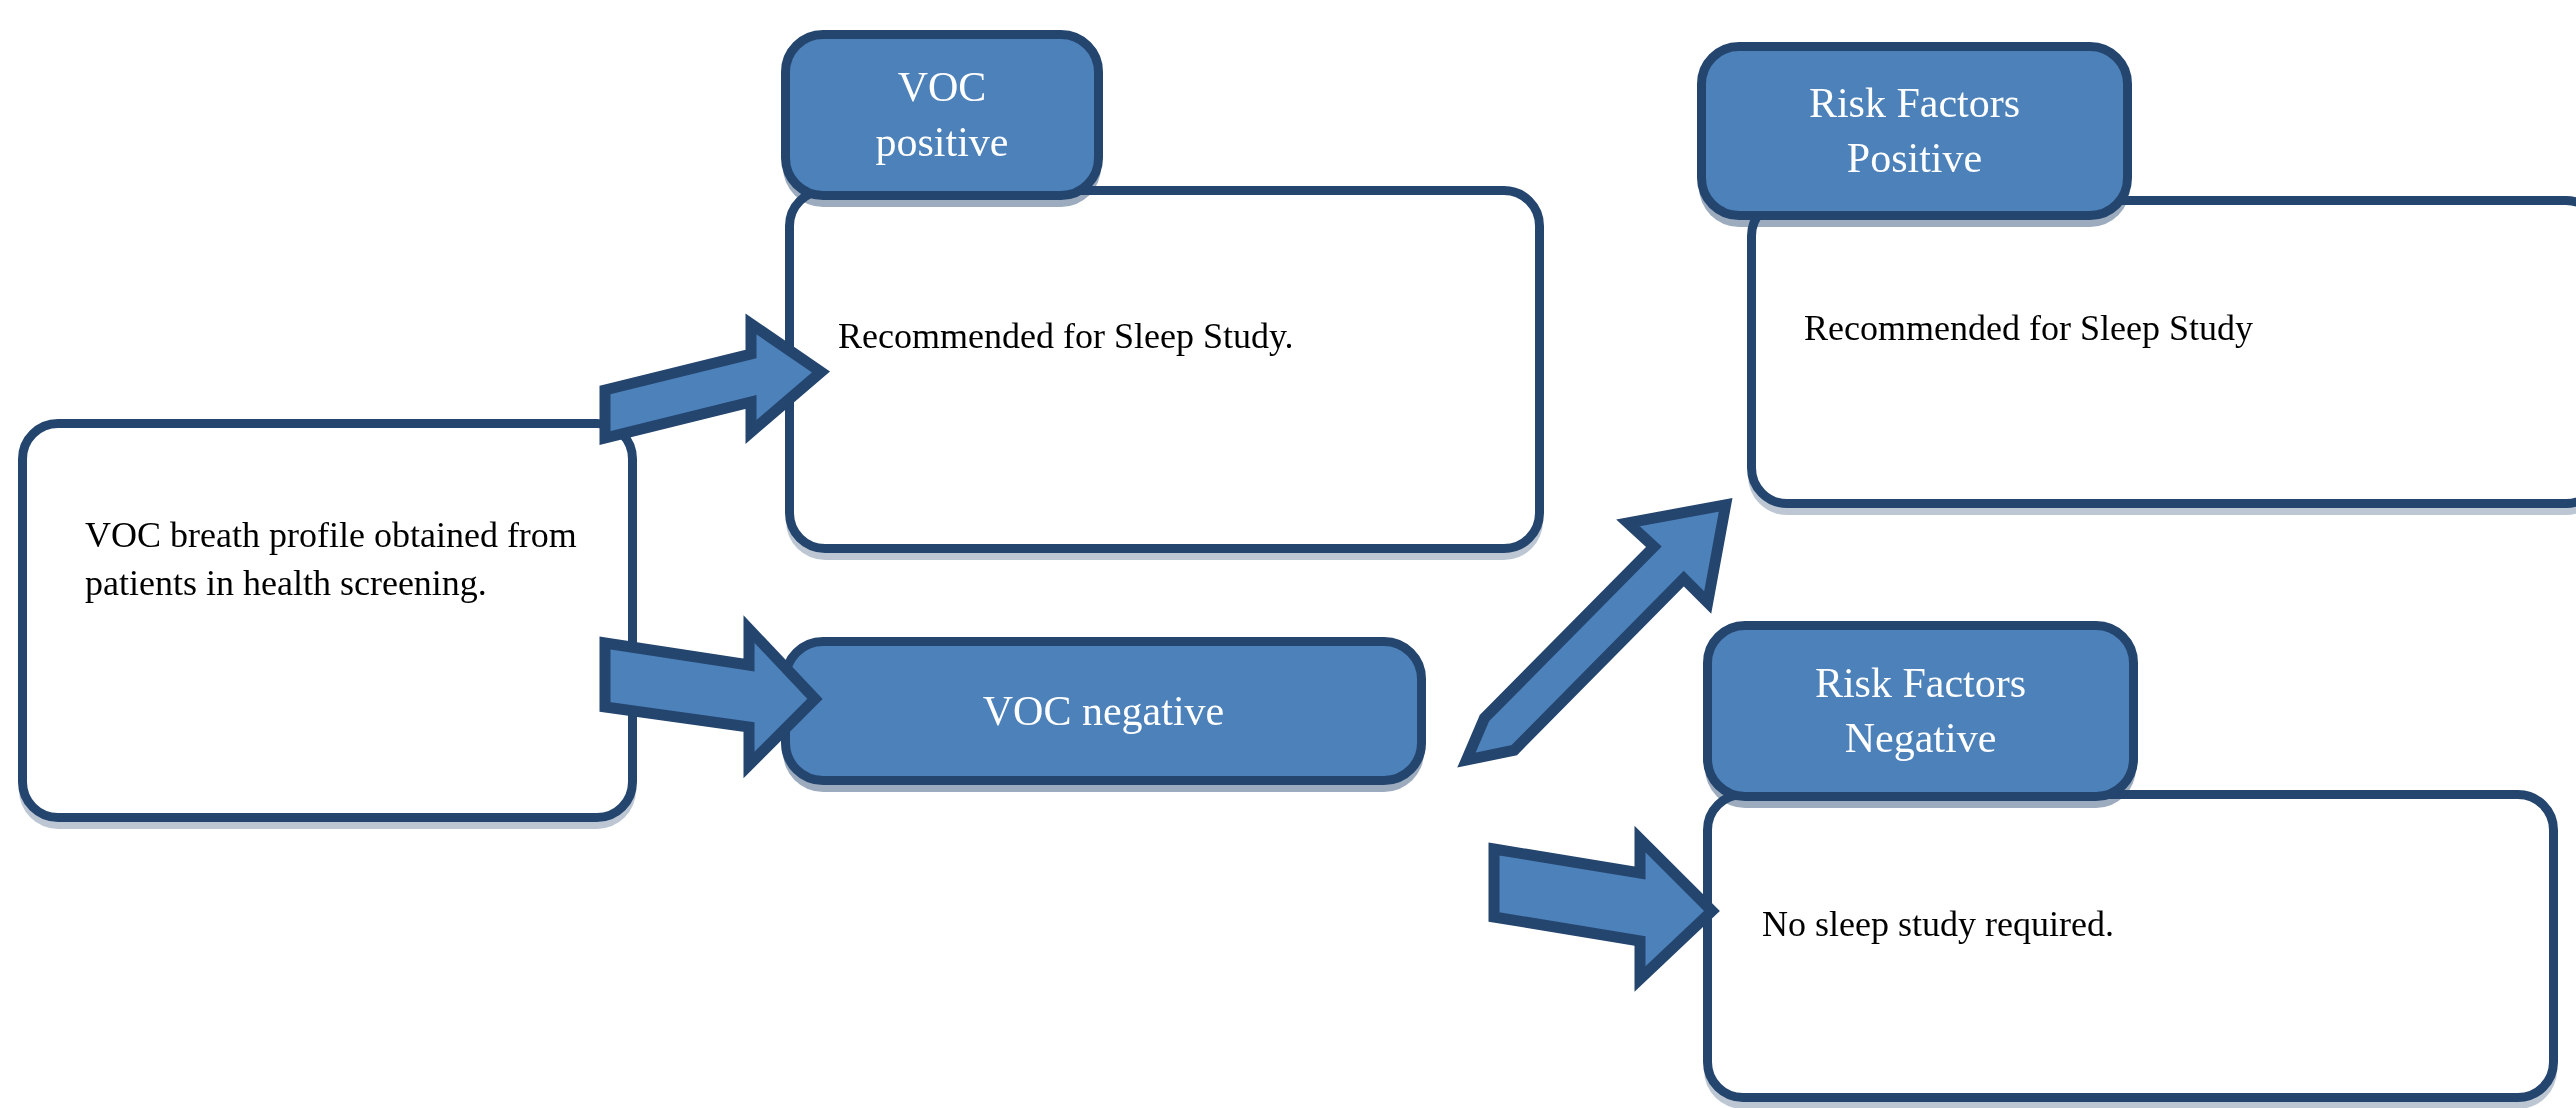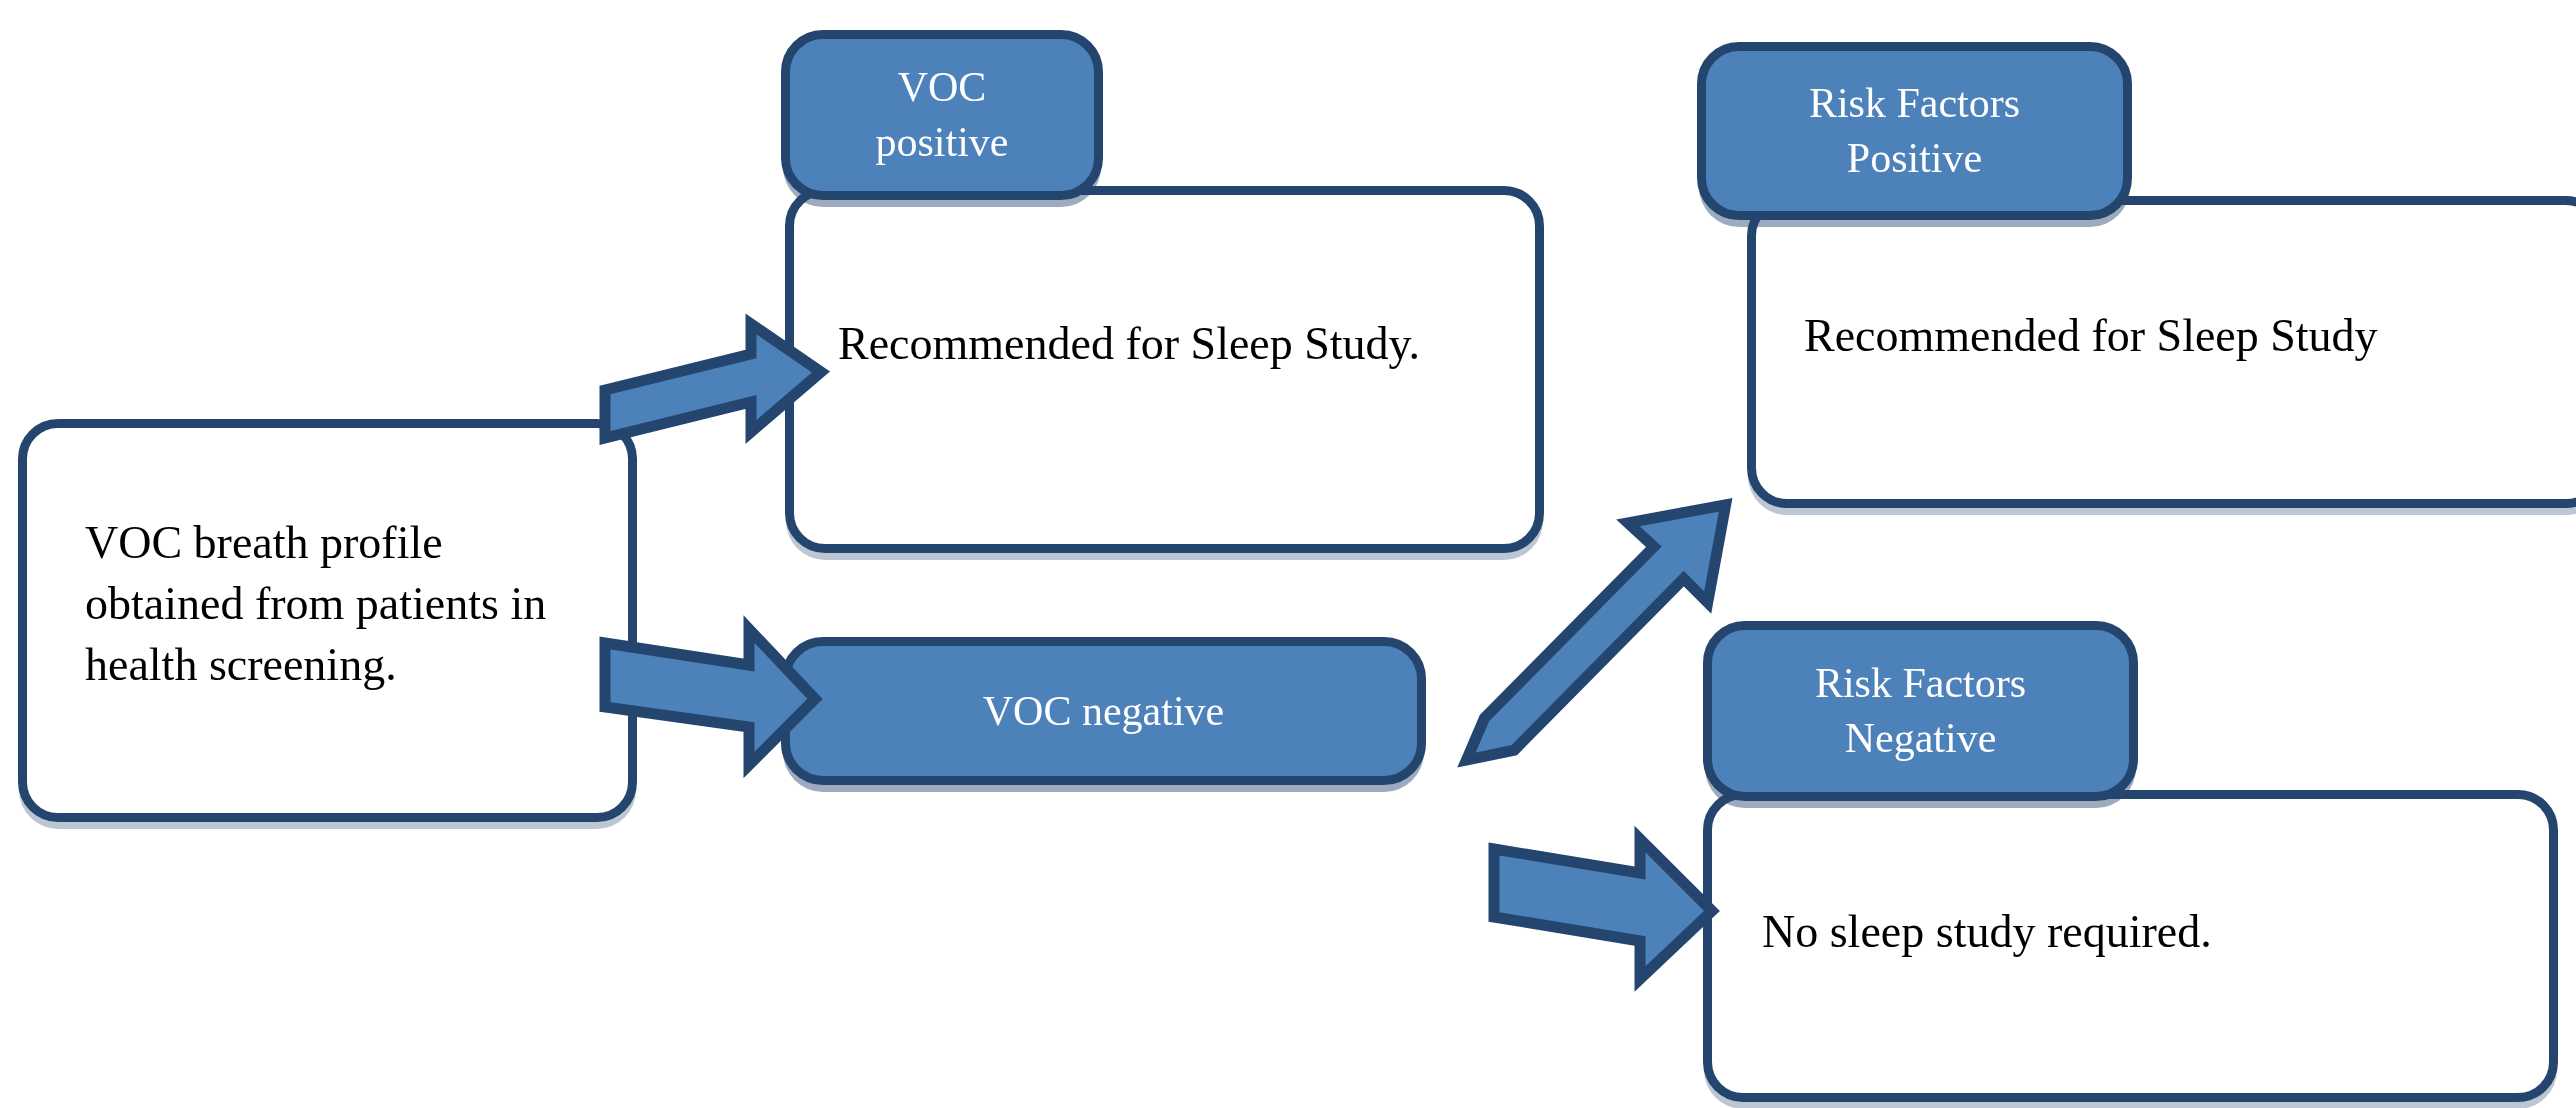--- a/index.html
+++ b/index.html
@@ -14,21 +14,21 @@
   .node {
     position: absolute;
     border: 9px solid #24456e;
     border-radius: 40px;
     background: #ffffff;
     box-shadow: 0 8px 0 -1px rgba(36,69,110,0.30);
   }
   .node-text {
     position: absolute;
     color: #000000;
-    font-size: 46px;
+    font-size: 36px;
     line-height: 1.33;
     white-space: pre-line;
   }
 
   .tab {
     position: absolute;
     background: #4d81ba;
     border: 9px solid #24456e;
     border-radius: 42px;
     display: flex;

